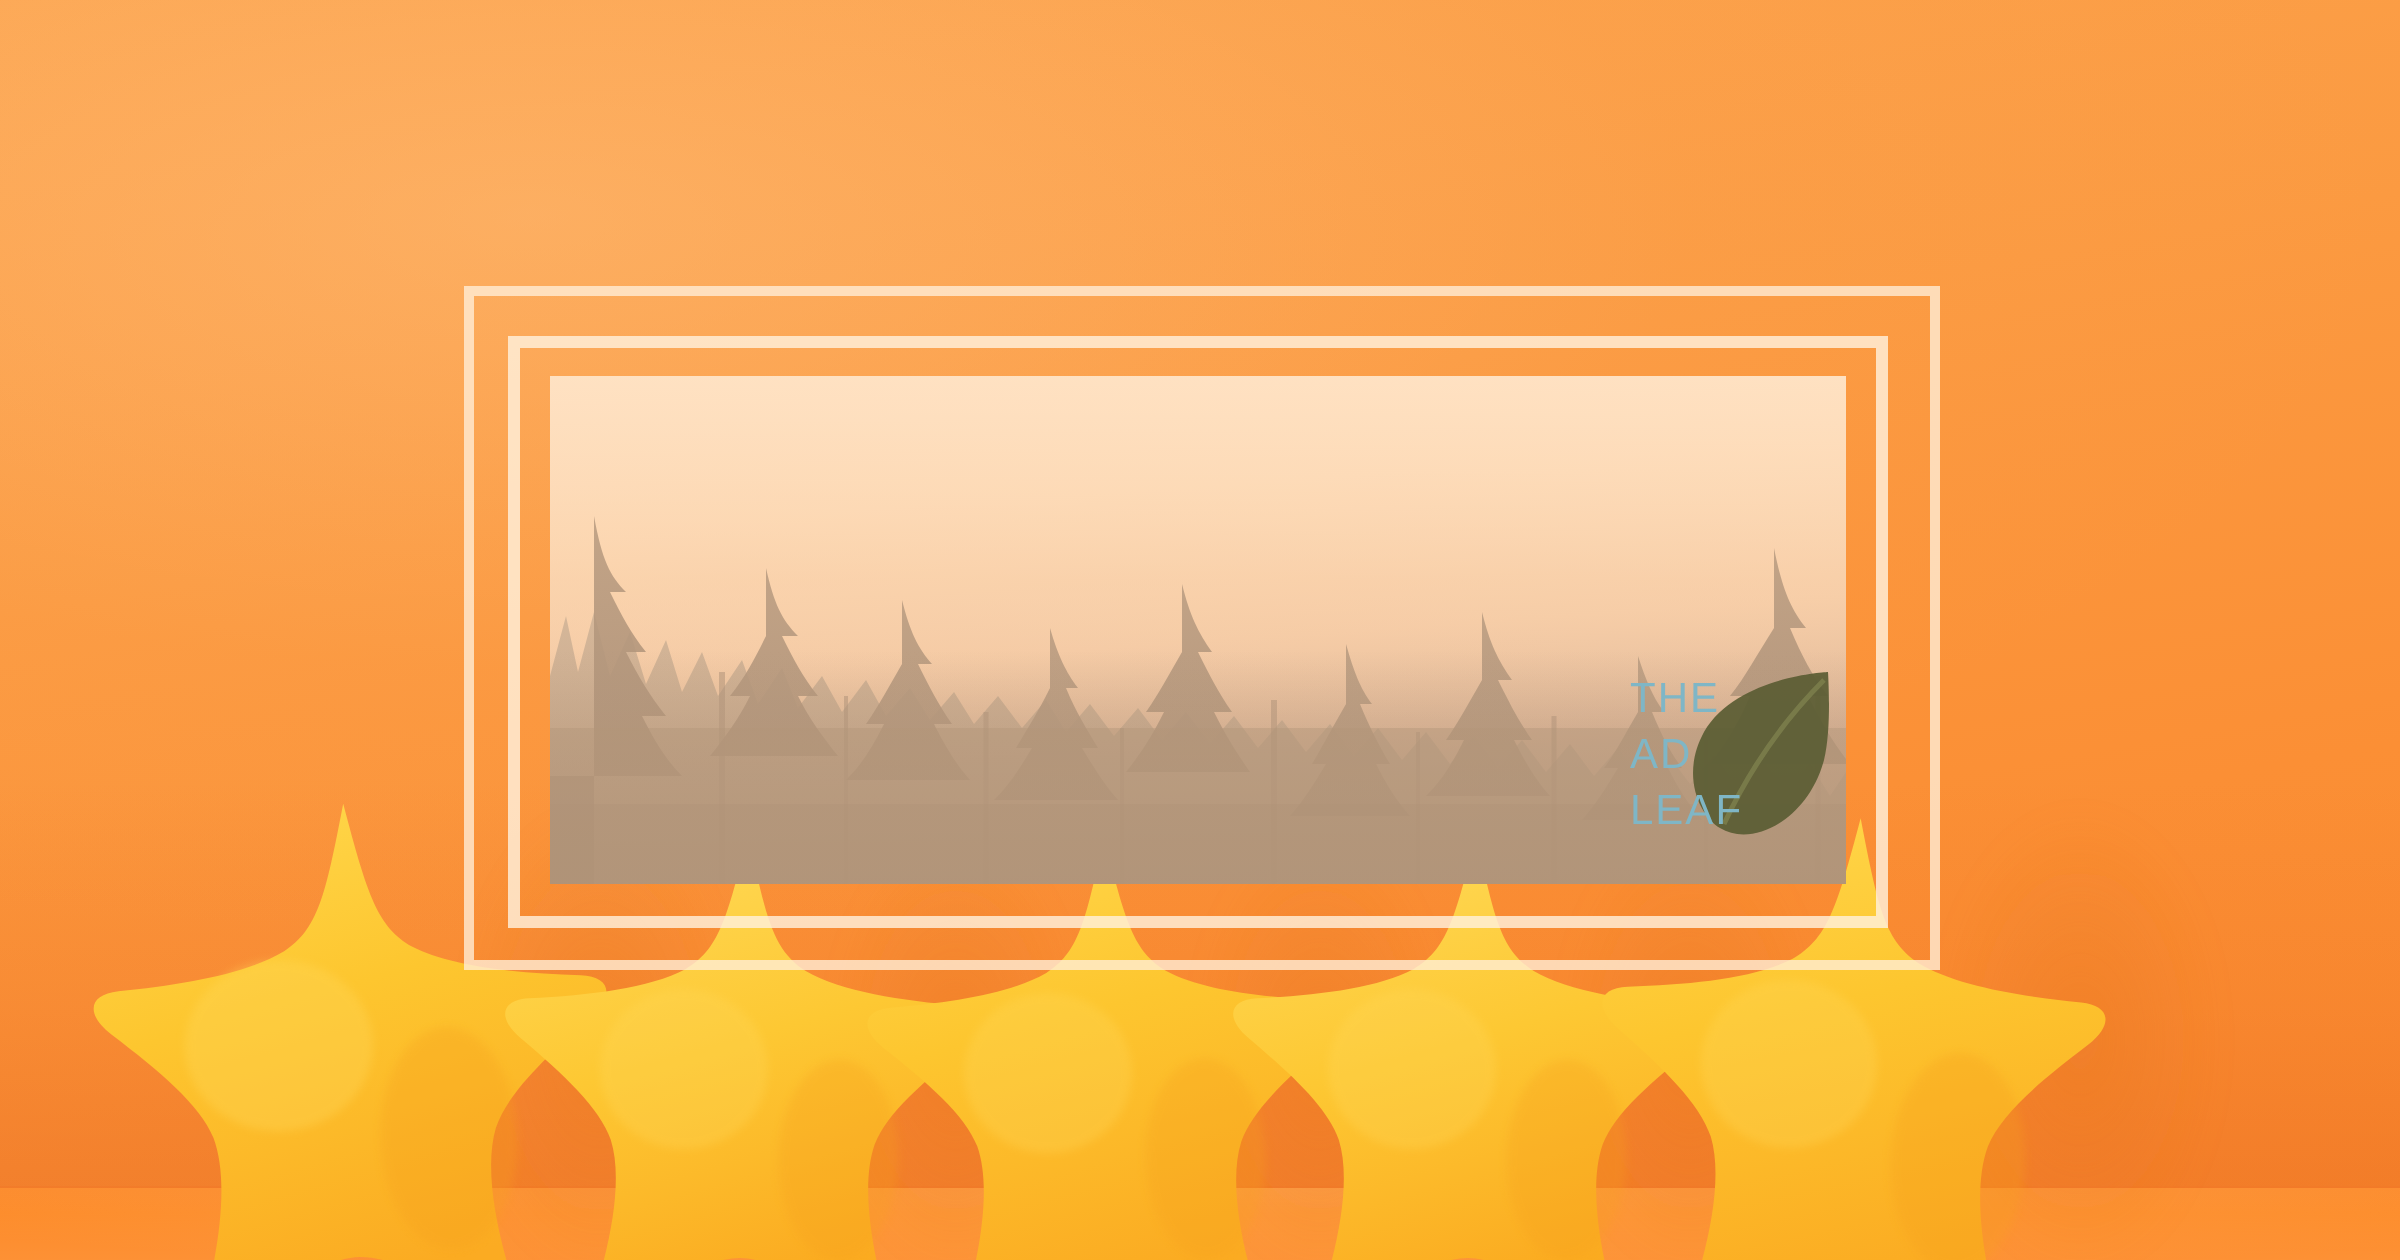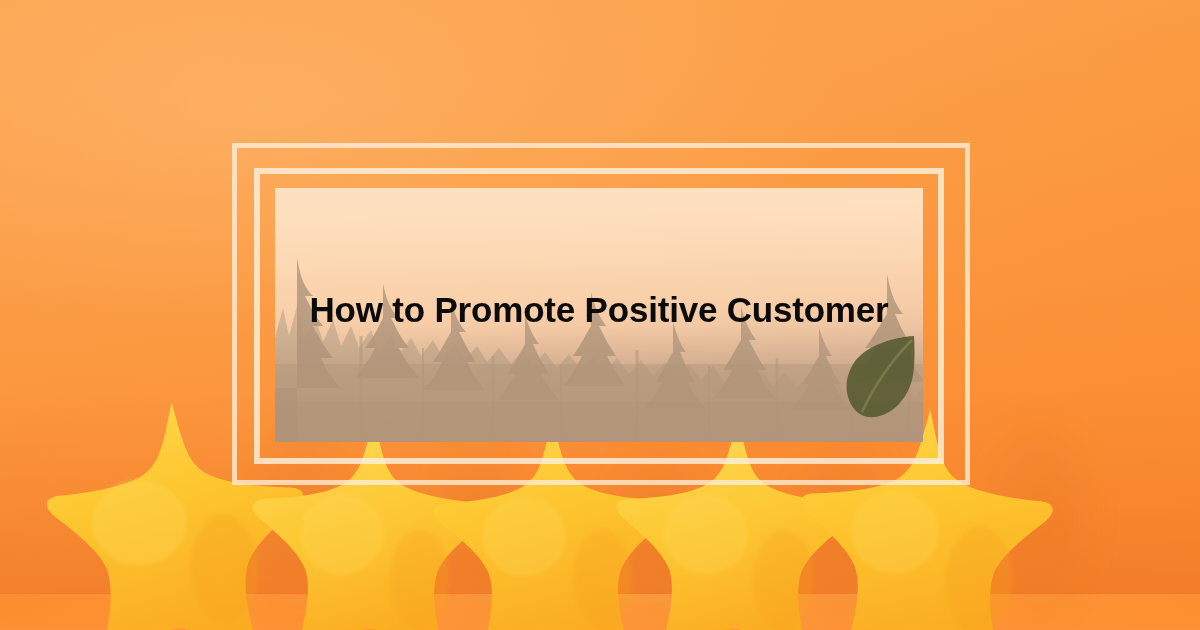--- a/index.html
+++ b/index.html
@@ -312,22 +312,26 @@
     <div class="haze"></div>
   </div>
 
   <div class="logo">
     <div class="leafmark">
       <svg width="74" height="86" viewBox="0 0 74 86">
         <path d="M72,4 C72,4 26,6 10,34 C-2,56 8,76 18,82 C34,92 62,78 70,48 C74,32 72,4 72,4 Z" fill="#5a5c33" opacity="0.92"></path>
         <path d="M70,8 C52,26 34,50 20,80" stroke="#7d7f4c" stroke-width="2.5" fill="none" opacity="0.85"></path>
       </svg>
     </div>
+    <div class="wordmark">
+      <span>THE</span>
+      <span>AD</span>
+      <span>LEAF</span>
+    </div>
   </div>
 
   <div class="frame-outer"></div>
   <div class="frame-inner"></div>
 
   <h1 class="headline">
-    <span>How to Promote Positive Customer</span>
   </h1>
 
 </div>
 
 </body></html>

